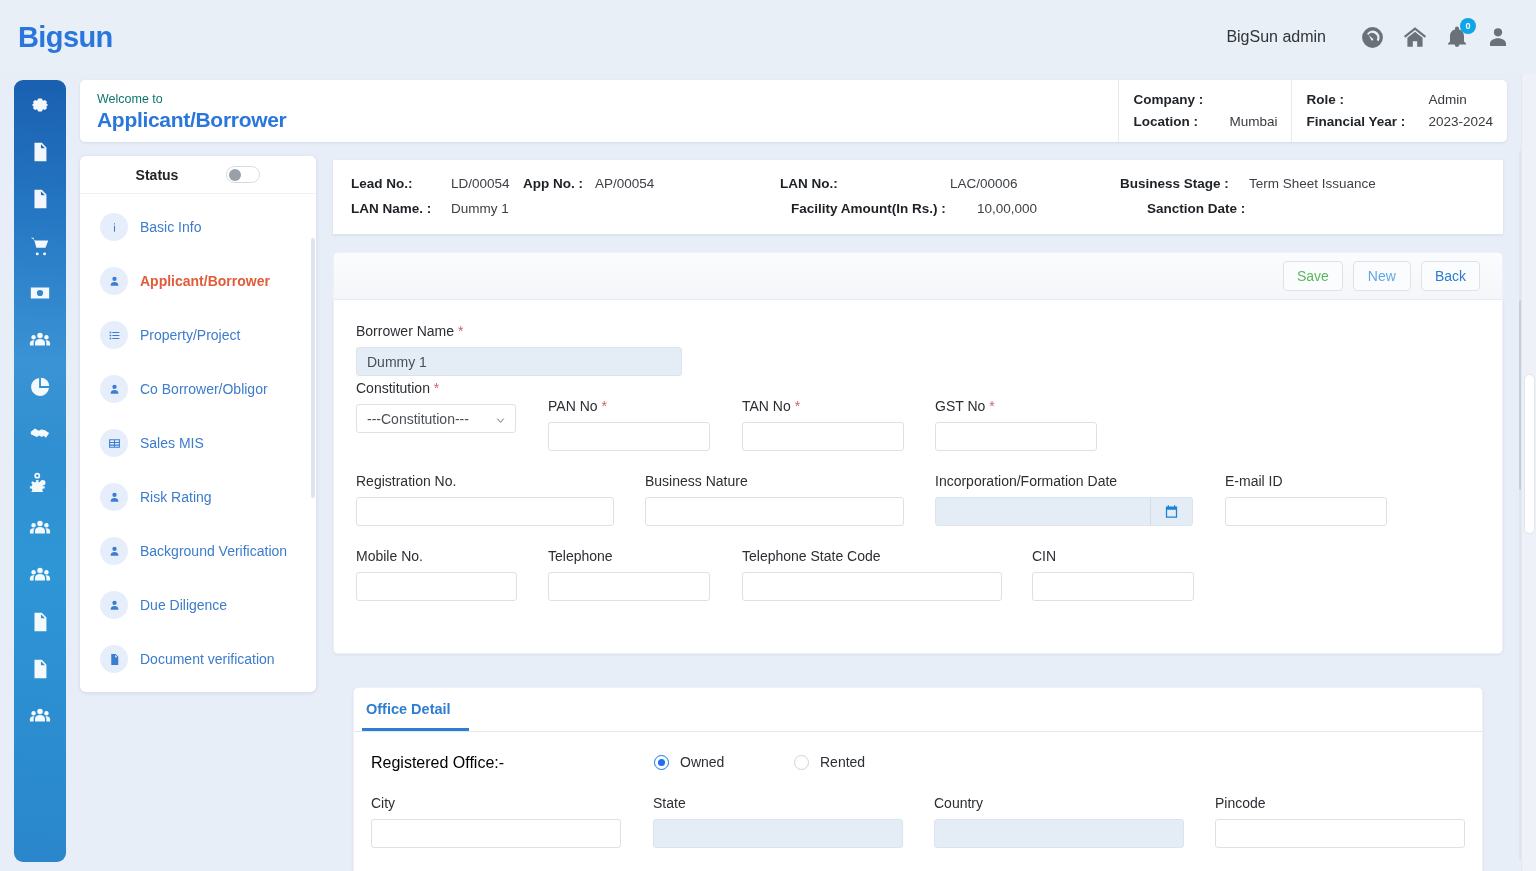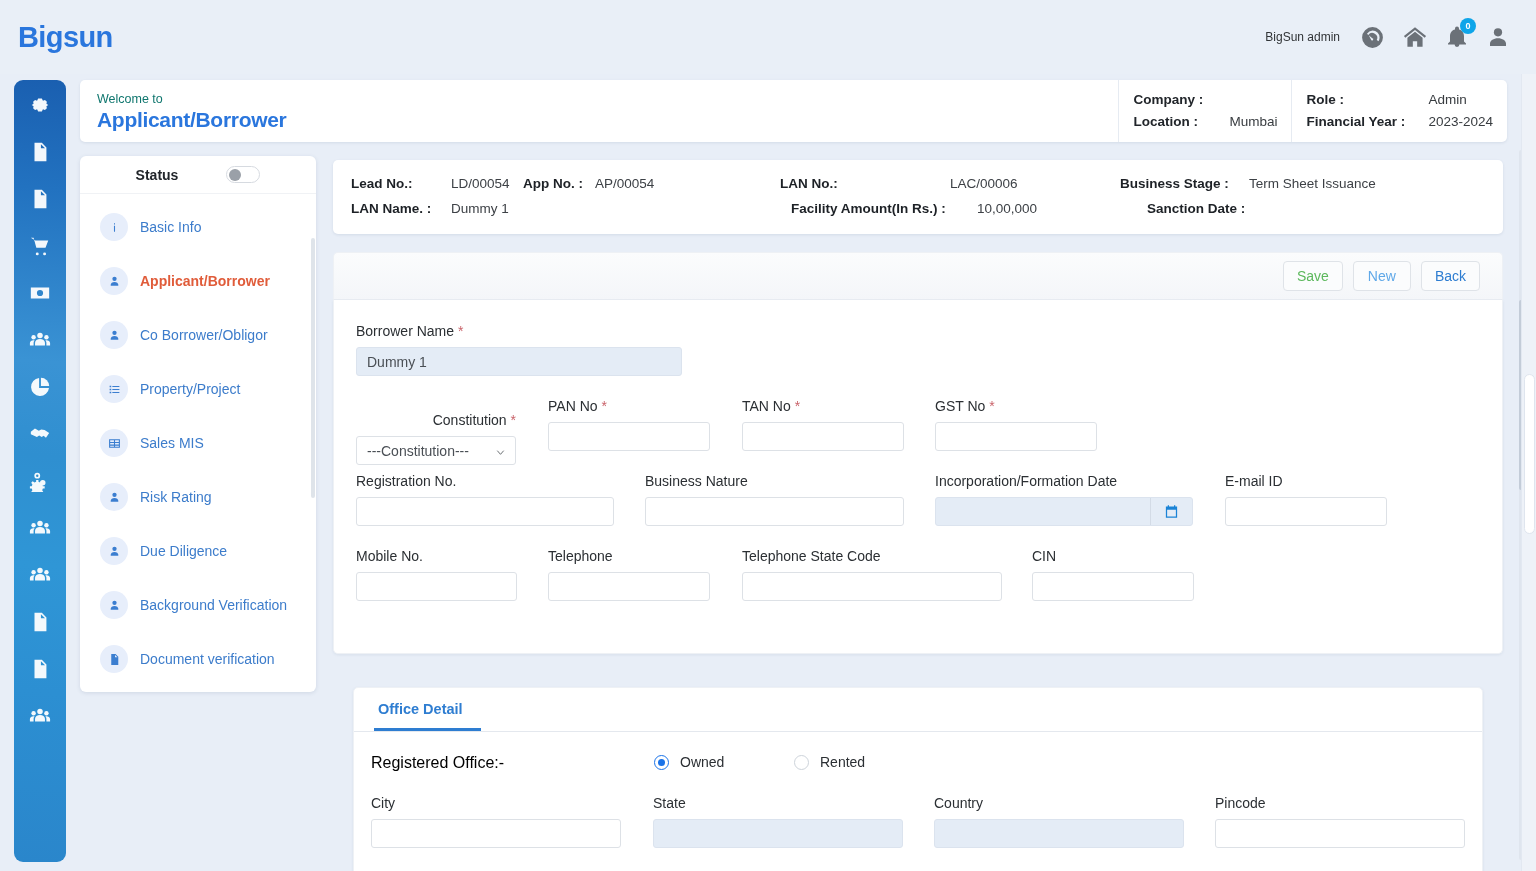--- a/index.html
+++ b/index.html
@@ -18,21 +18,21 @@
     background: #e9eff7;
     display: flex; align-items: center; justify-content: space-between;
     padding: 0 26px 0 18px;
   }
   .brand {
     font-size: 29px; font-weight: bold; color: #2a76dd;
     letter-spacing: -0.6px;
   }
   .topright { display: flex; align-items: center; gap: 17px; }
   .topright .username {
-    font-size: 12px; color: #313437; margin-right: 3px;
+    font-size: 16px; color: #313437; margin-right: 17px;
   }
   .ticon { color: #6b7178; display: inline-flex; align-items: center; position: relative; }
   .badge {
     position: absolute; top: -7px; right: -7px;
     background: #0ea5e9; color: #fff; border-radius: 50%;
     width: 16px; height: 16px; font-size: 9px;
     display: flex; align-items: center; justify-content: center;
     font-weight: bold;
   }
 
@@ -115,21 +115,21 @@
   .nav-scroll {
     position: absolute; right: 1px; top: 44px;
     width: 4px; height: 260px; border-radius: 3px;
     background: #dfe4ea;
   }
 
   
   .leadpanel {
     position: absolute; left: 333px; top: 160px;
     width: 1170px; height: 74px;
-    background: #ffffff; border-radius: 5px;
+    background: #ffffff; border-radius: 0;
     box-shadow: 0 1px 3px rgba(30,60,100,.10);
   }
   .leadgrid {
     position: absolute; inset: 0;
     padding: 16px 0 0 18px;
   }
   .lead-row { display: flex; align-items: baseline; margin-bottom: 10px; }
   .lk { font-size: 13.5px; font-weight: bold; color: #1d2126; white-space: nowrap; }
   .lv { font-size: 13.5px; color: #3d4146; margin-left: 11px; white-space: nowrap; }
   .c1 { width: 100px; }
@@ -210,21 +210,21 @@
   .officepanel {
     position: absolute; left: 353px; top: 687px;
     width: 1130px; height: 200px;
     background: #ffffff;
     border: 1px solid #eef1f5; border-radius: 5px;
     box-shadow: 0 1px 3px rgba(30,60,100,.08);
     overflow: hidden;
   }
   .tabstrip {
     height: 44px; border-bottom: 1px solid #e4e8ee;
-    display: flex; align-items: flex-end; padding-left: 20px;
+    display: flex; align-items: flex-end; padding-left: 8px;
   }
   .tab {
     font-size: 14.5px; font-weight: bold; color: #2e7dd1;
     padding: 0 18px 11px 4px; cursor: pointer;
     border-bottom: 3px solid #2e7dd1;
   }
   .office-body { position: relative; padding: 0 20px; }
   .radiowrap { display: flex; align-items: center; gap: 11px; cursor: pointer; }
   .radio {
     width: 15px; height: 15px; border-radius: 50%;
@@ -428,37 +428,37 @@
           <svg viewBox="0 0 24 24">
             <circle cx="12" cy="7" r="4"></circle>
             <path d="M12 13c-4 0-7 2.2-7 5v2h14v-2c0-2.8-3-5-7-5z"></path>
           </svg>
         </span>
       <span class="navtext">Applicant/Borrower</span>
     </div>
     <div class="navitem">
       <span class="navcircle">
           <svg viewBox="0 0 24 24">
+            <path d="M3 5h3v3H3V5zm5 .6h13v1.8H8V5.6zM3 10.5h3v3H3v-3zm5 .6h13v1.8H8v-1.8zM3 16h3v3H3v-3zm5 .6h13v1.8H8v-1.8z"></path>
+          </svg>
+        </span>
+      <span class="navtext">Property/Project</span>
+    </div>
+    <div class="navitem">
+      <span class="navcircle">
+          <svg viewBox="0 0 24 24">
             <circle cx="12" cy="7" r="4"></circle>
             <path d="M12 13c-4 0-7 2.2-7 5v2h14v-2c0-2.8-3-5-7-5z"></path>
           </svg>
         </span>
       <span class="navtext">Co Borrower/Obligor</span>
     </div>
     <div class="navitem">
       <span class="navcircle">
           <svg viewBox="0 0 24 24">
-            <path d="M3 5h3v3H3V5zm5 .6h13v1.8H8V5.6zM3 10.5h3v3H3v-3zm5 .6h13v1.8H8v-1.8zM3 16h3v3H3v-3zm5 .6h13v1.8H8v-1.8z"></path>
-          </svg>
-        </span>
-      <span class="navtext">Property/Project</span>
-    </div>
-    <div class="navitem">
-      <span class="navcircle">
-          <svg viewBox="0 0 24 24">
             <path d="M2 4h20v16H2V4zm2 2v3h7V6H4zm9 0v3h7V6h-7zM4 11v3h7v-3H4zm9 0v3h7v-3h-7zM4 16v2h7v-2H4zm9 0v2h7v-2h-7z"></path>
           </svg>
         </span>
       <span class="navtext">Sales MIS</span>
     </div>
     <div class="navitem">
       <span class="navcircle">
           <svg viewBox="0 0 24 24">
             <circle cx="12" cy="7" r="4"></circle>
             <path d="M12 13c-4 0-7 2.2-7 5v2h14v-2c0-2.8-3-5-7-5z"></path>
@@ -466,30 +466,30 @@
         </span>
       <span class="navtext">Risk Rating</span>
     </div>
     <div class="navitem">
       <span class="navcircle">
           <svg viewBox="0 0 24 24">
             <circle cx="12" cy="7" r="4"></circle>
             <path d="M12 13c-4 0-7 2.2-7 5v2h14v-2c0-2.8-3-5-7-5z"></path>
           </svg>
         </span>
-      <span class="navtext">Due Diligence</span>
+      <span class="navtext">Background Verification</span>
     </div>
     <div class="navitem">
       <span class="navcircle">
           <svg viewBox="0 0 24 24">
             <circle cx="12" cy="7" r="4"></circle>
             <path d="M12 13c-4 0-7 2.2-7 5v2h14v-2c0-2.8-3-5-7-5z"></path>
           </svg>
         </span>
-      <span class="navtext">Background Verification</span>
+      <span class="navtext">Due Diligence</span>
     </div>
     <div class="navitem">
       <span class="navcircle">
           <svg viewBox="0 0 24 24">
             <path d="M6 2h8l5 5v15H6V2zm7 1.5V8h4.5L13 3.5z"></path>
           </svg>
         </span>
       <span class="navtext">Document verification</span>
     </div>
     <div class="nav-scroll"></div>
@@ -530,21 +530,21 @@
 <div class="formpanel">
 
   <div class="fld" style="left:22px; top:22px; width:326px;">
     <div class="flabel">
       <span>Borrower Name</span>
       <span class="req">*</span>
     </div>
     <div class="finput readonly filled">Dummy 1</div>
   </div>
 
-  <div class="fld" style="left:22px; top:111px; width:160px;text-align:right;">
+  <div class="fld" style="left:22px; top:79px; width:160px;">
     <div class="flabel">
       <span>Constitution</span>
       <span class="req">*</span>
     </div>
     <div class="fselect">
       <span>---Constitution---</span>
       <span class="chev"><svg viewBox="0 0 24 24">
             <polyline points="5,8 12,16 19,8"></polyline>
           </svg></span>
     </div>

